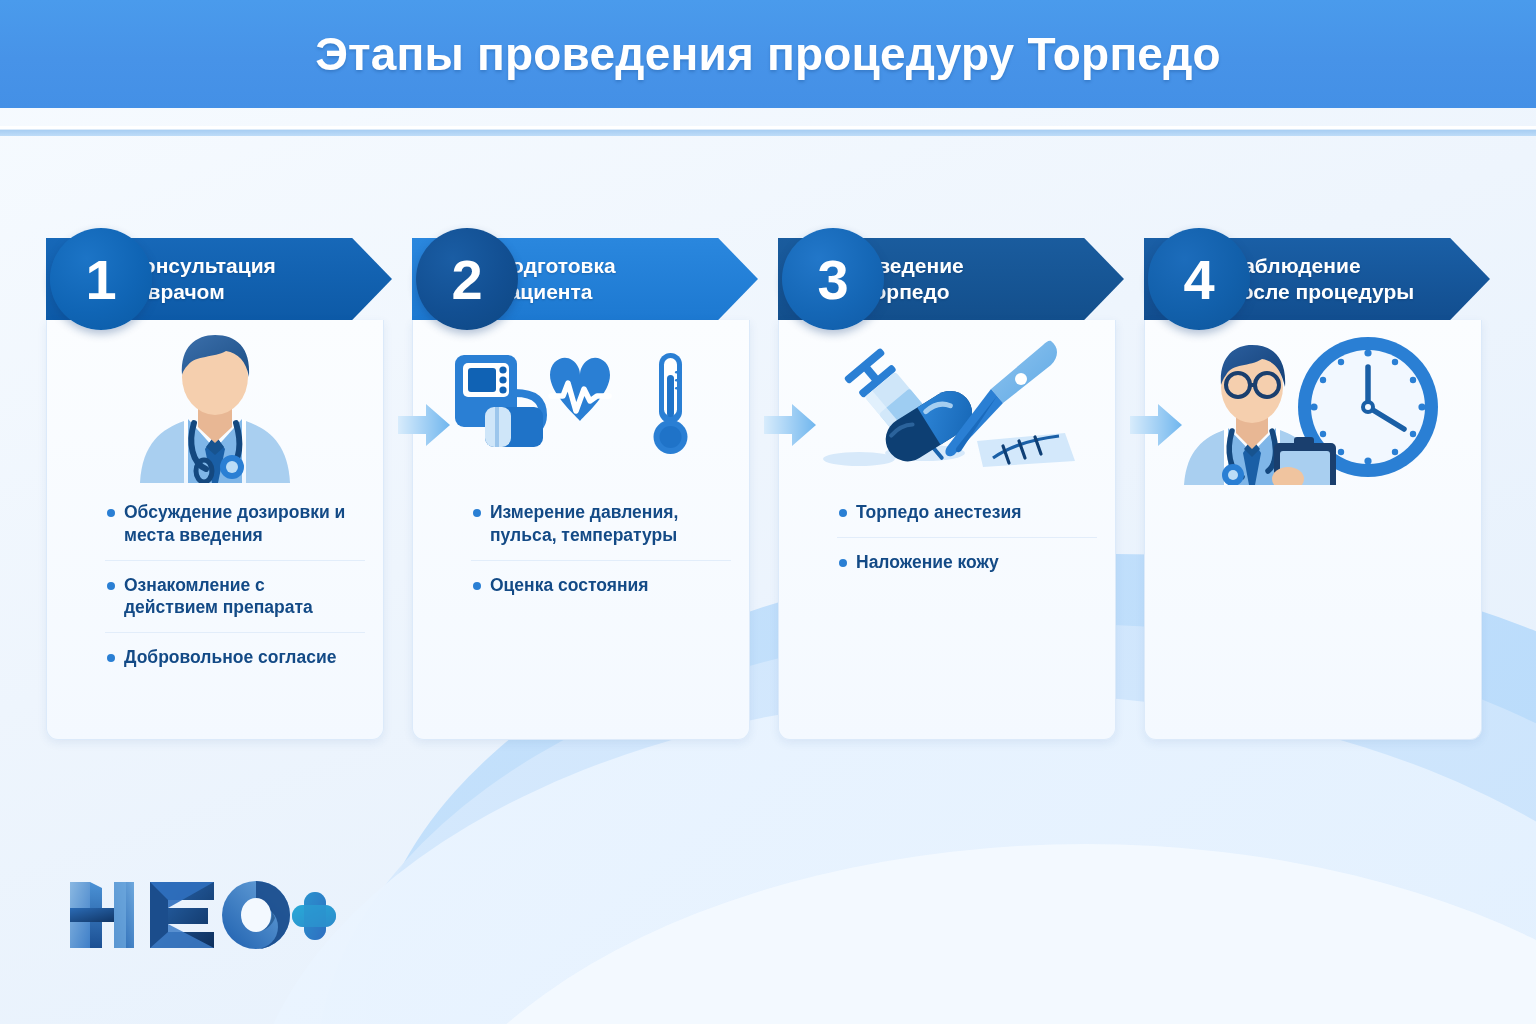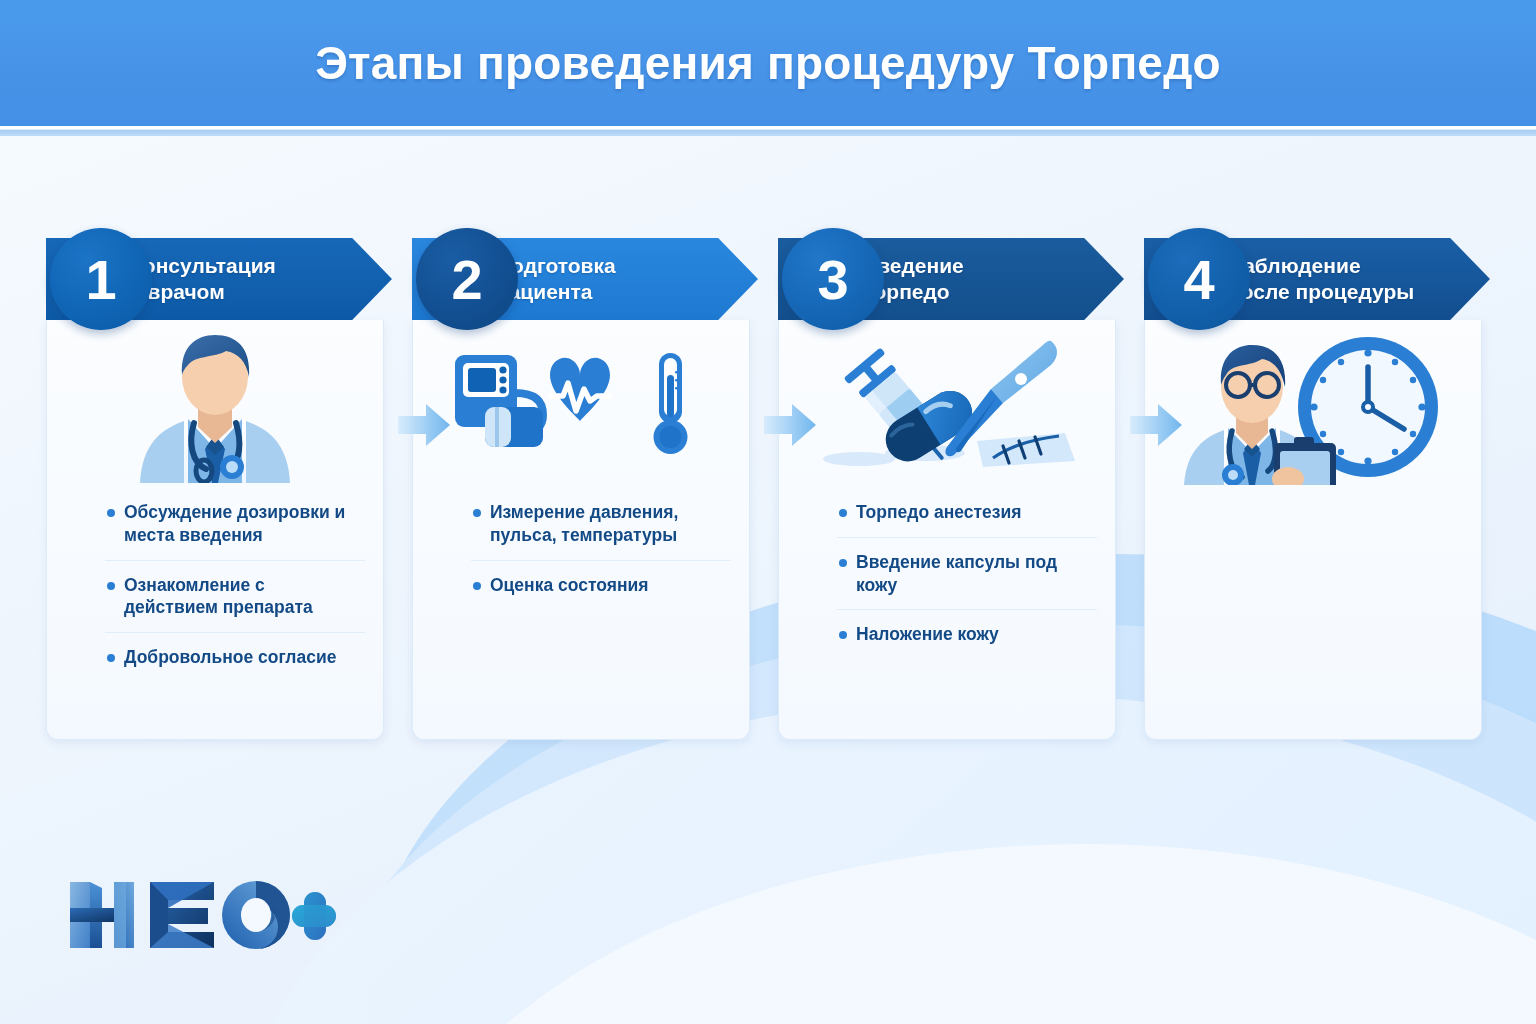--- a/index.html
+++ b/index.html
@@ -40,21 +40,21 @@
   .sw4 {
     width:1400px; height:820px;
     right:-250px; bottom:-640px;
     background:#f4faff;
     opacity:.9;
   }
 
   
   #header-bar {
     position:absolute; top:0; left:0;
-    width:1536px; height:126px;
+    width:1536px; height:108px;
     background:linear-gradient(180deg,#4a9bec 0%, #4793e8 55%, #4490e6 100%);
     z-index:5;
     display:flex; align-items:center; justify-content:center;
   }
   #header-title {
     color:#ffffff;
     font-size:46px;
     font-weight:bold;
     letter-spacing:.2px;
     text-shadow:0 2px 3px rgba(18,70,130,.28);
@@ -358,24 +358,20 @@
             <circle cx="214" cy="42" r="6" fill="#ffffff"></circle>
             <path d="M196 66 L184 52 L140 110 C136 116 140 122 147 118 Z" fill="#2a7fd4"></path>
             <path d="M190 59 L150 110 C147 114 150 117 154 114 Z" fill="#1b6bbd"></path>
           </g>
         </svg>
       </div>
       <div class="bullets">
         <div class="bullet-item">
           <span class="bullet-dot"></span>
           <span class="bullet-text">Торпедо анестезия</span>
-        </div>
-        <div class="bullet-item">
-          <span class="bullet-dot"></span>
-          <span class="bullet-text">Введение капсулы под кожу</span>
         </div>
         <div class="bullet-item">
           <span class="bullet-dot"></span>
           <span class="bullet-text">Наложение кожу</span>
         </div>
       </div>
     </div>
   </div>
 
   <div class="step-card c4">

